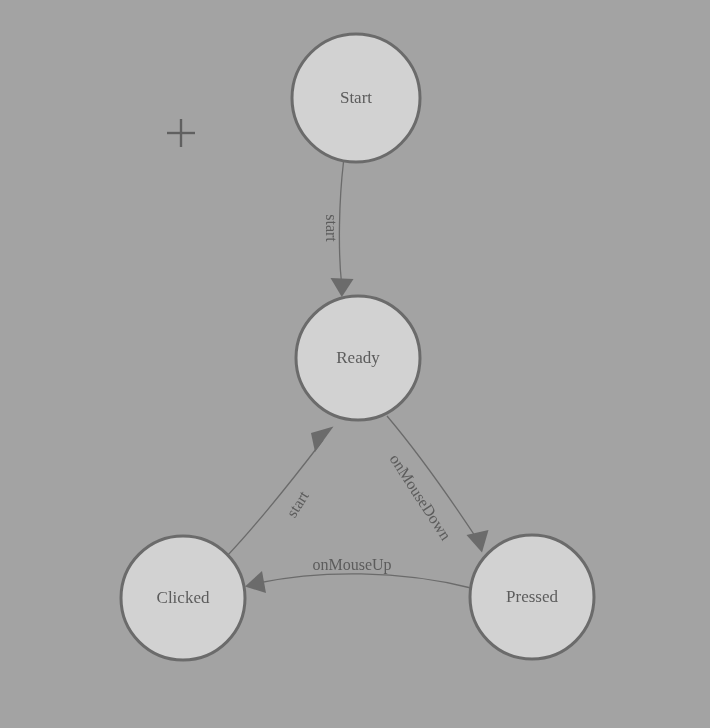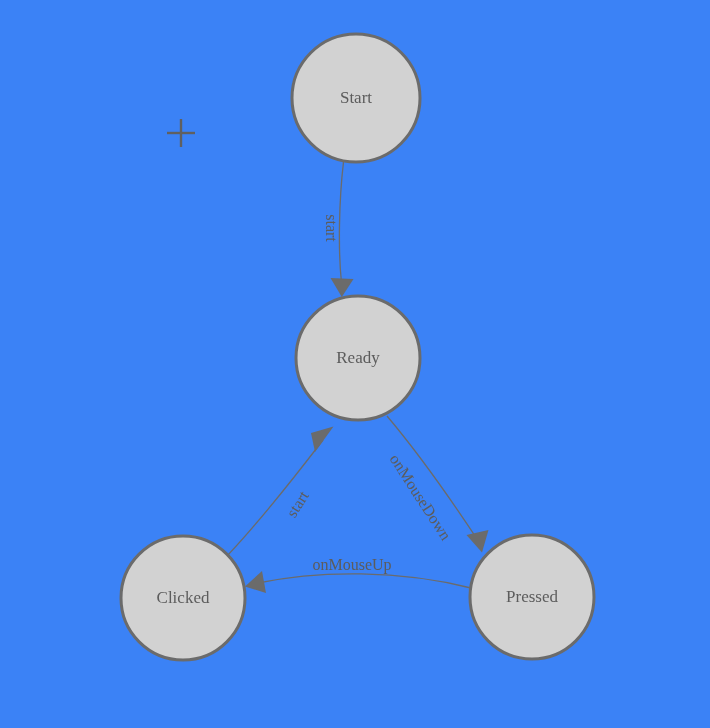--- a/index.html
+++ b/index.html
@@ -11,21 +11,21 @@
   body {
     width: 710px;
     height: 728px;
     font-family: "Liberation Serif", "DejaVu Serif", serif;
     overflow: hidden;
   }
   #canvas-root {
     position: relative;
     width: 710px;
     height: 728px;
-    background: #3b82f6;
+    background: #a3a3a3;
   }
   svg#diagram {
     display: block;
     width: 710px;
     height: 728px;
   }
   .node-circle {
     fill: #d2d2d2;
     stroke: #6b6b6b;
     stroke-width: 3;

